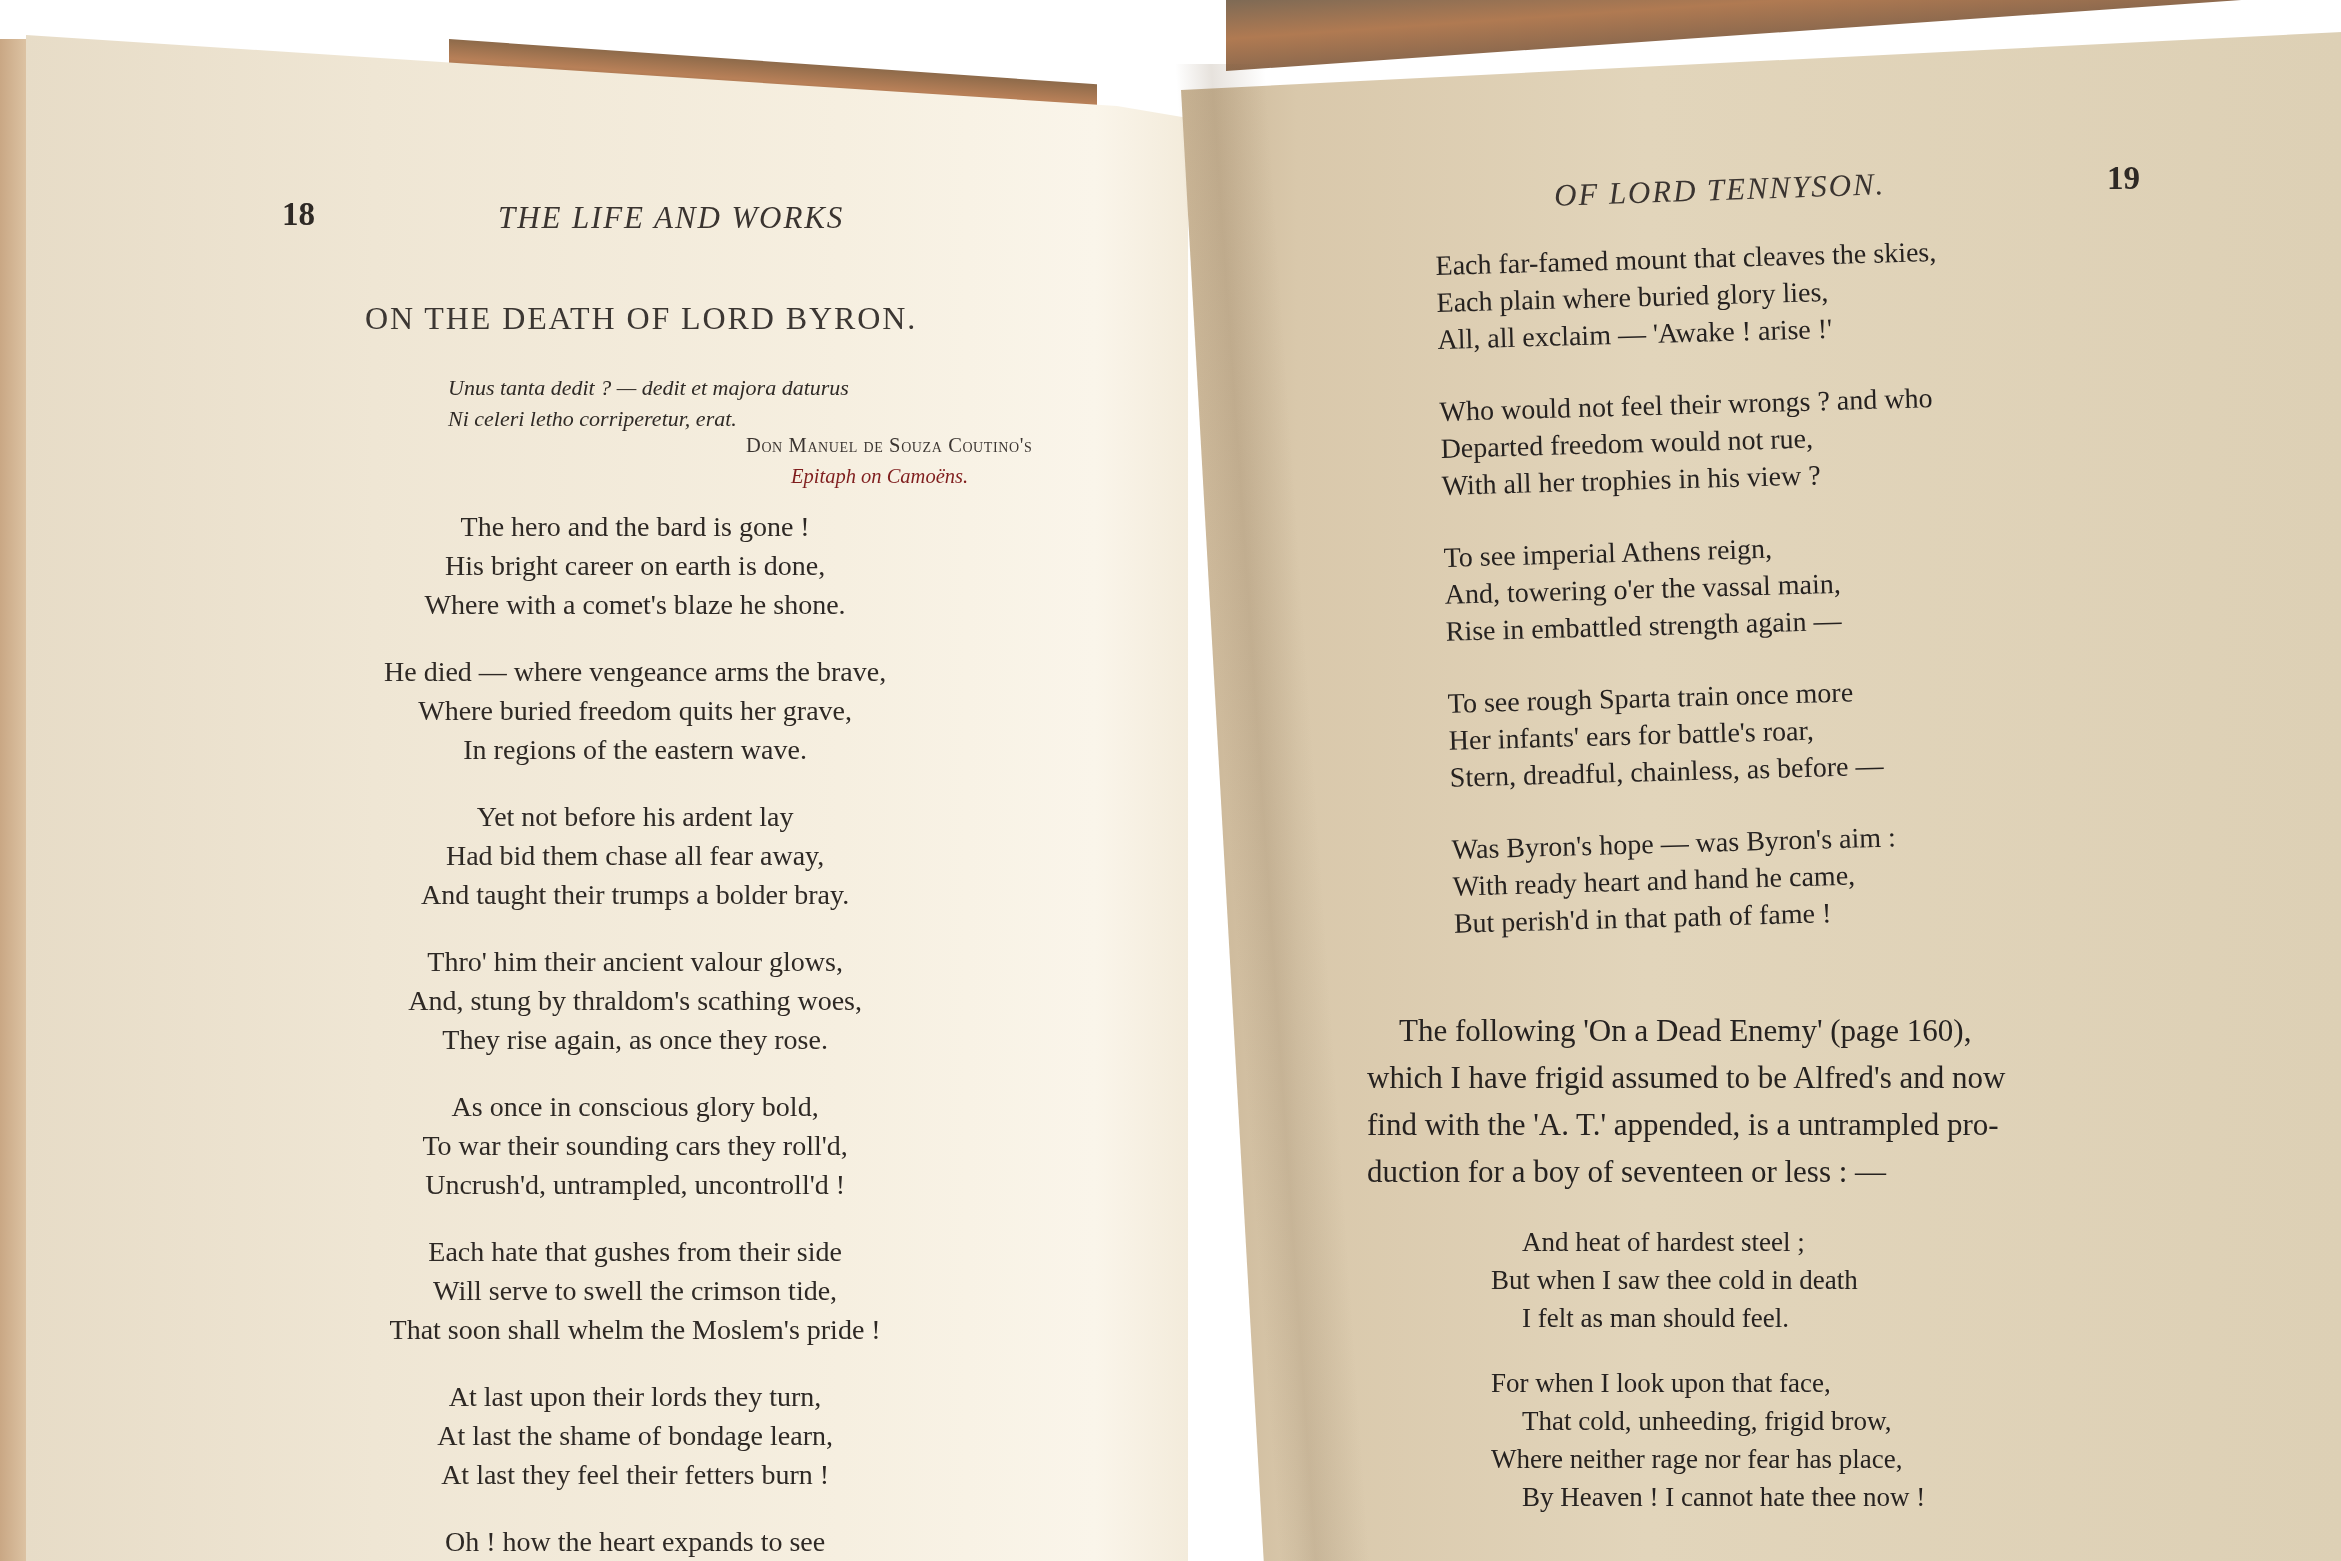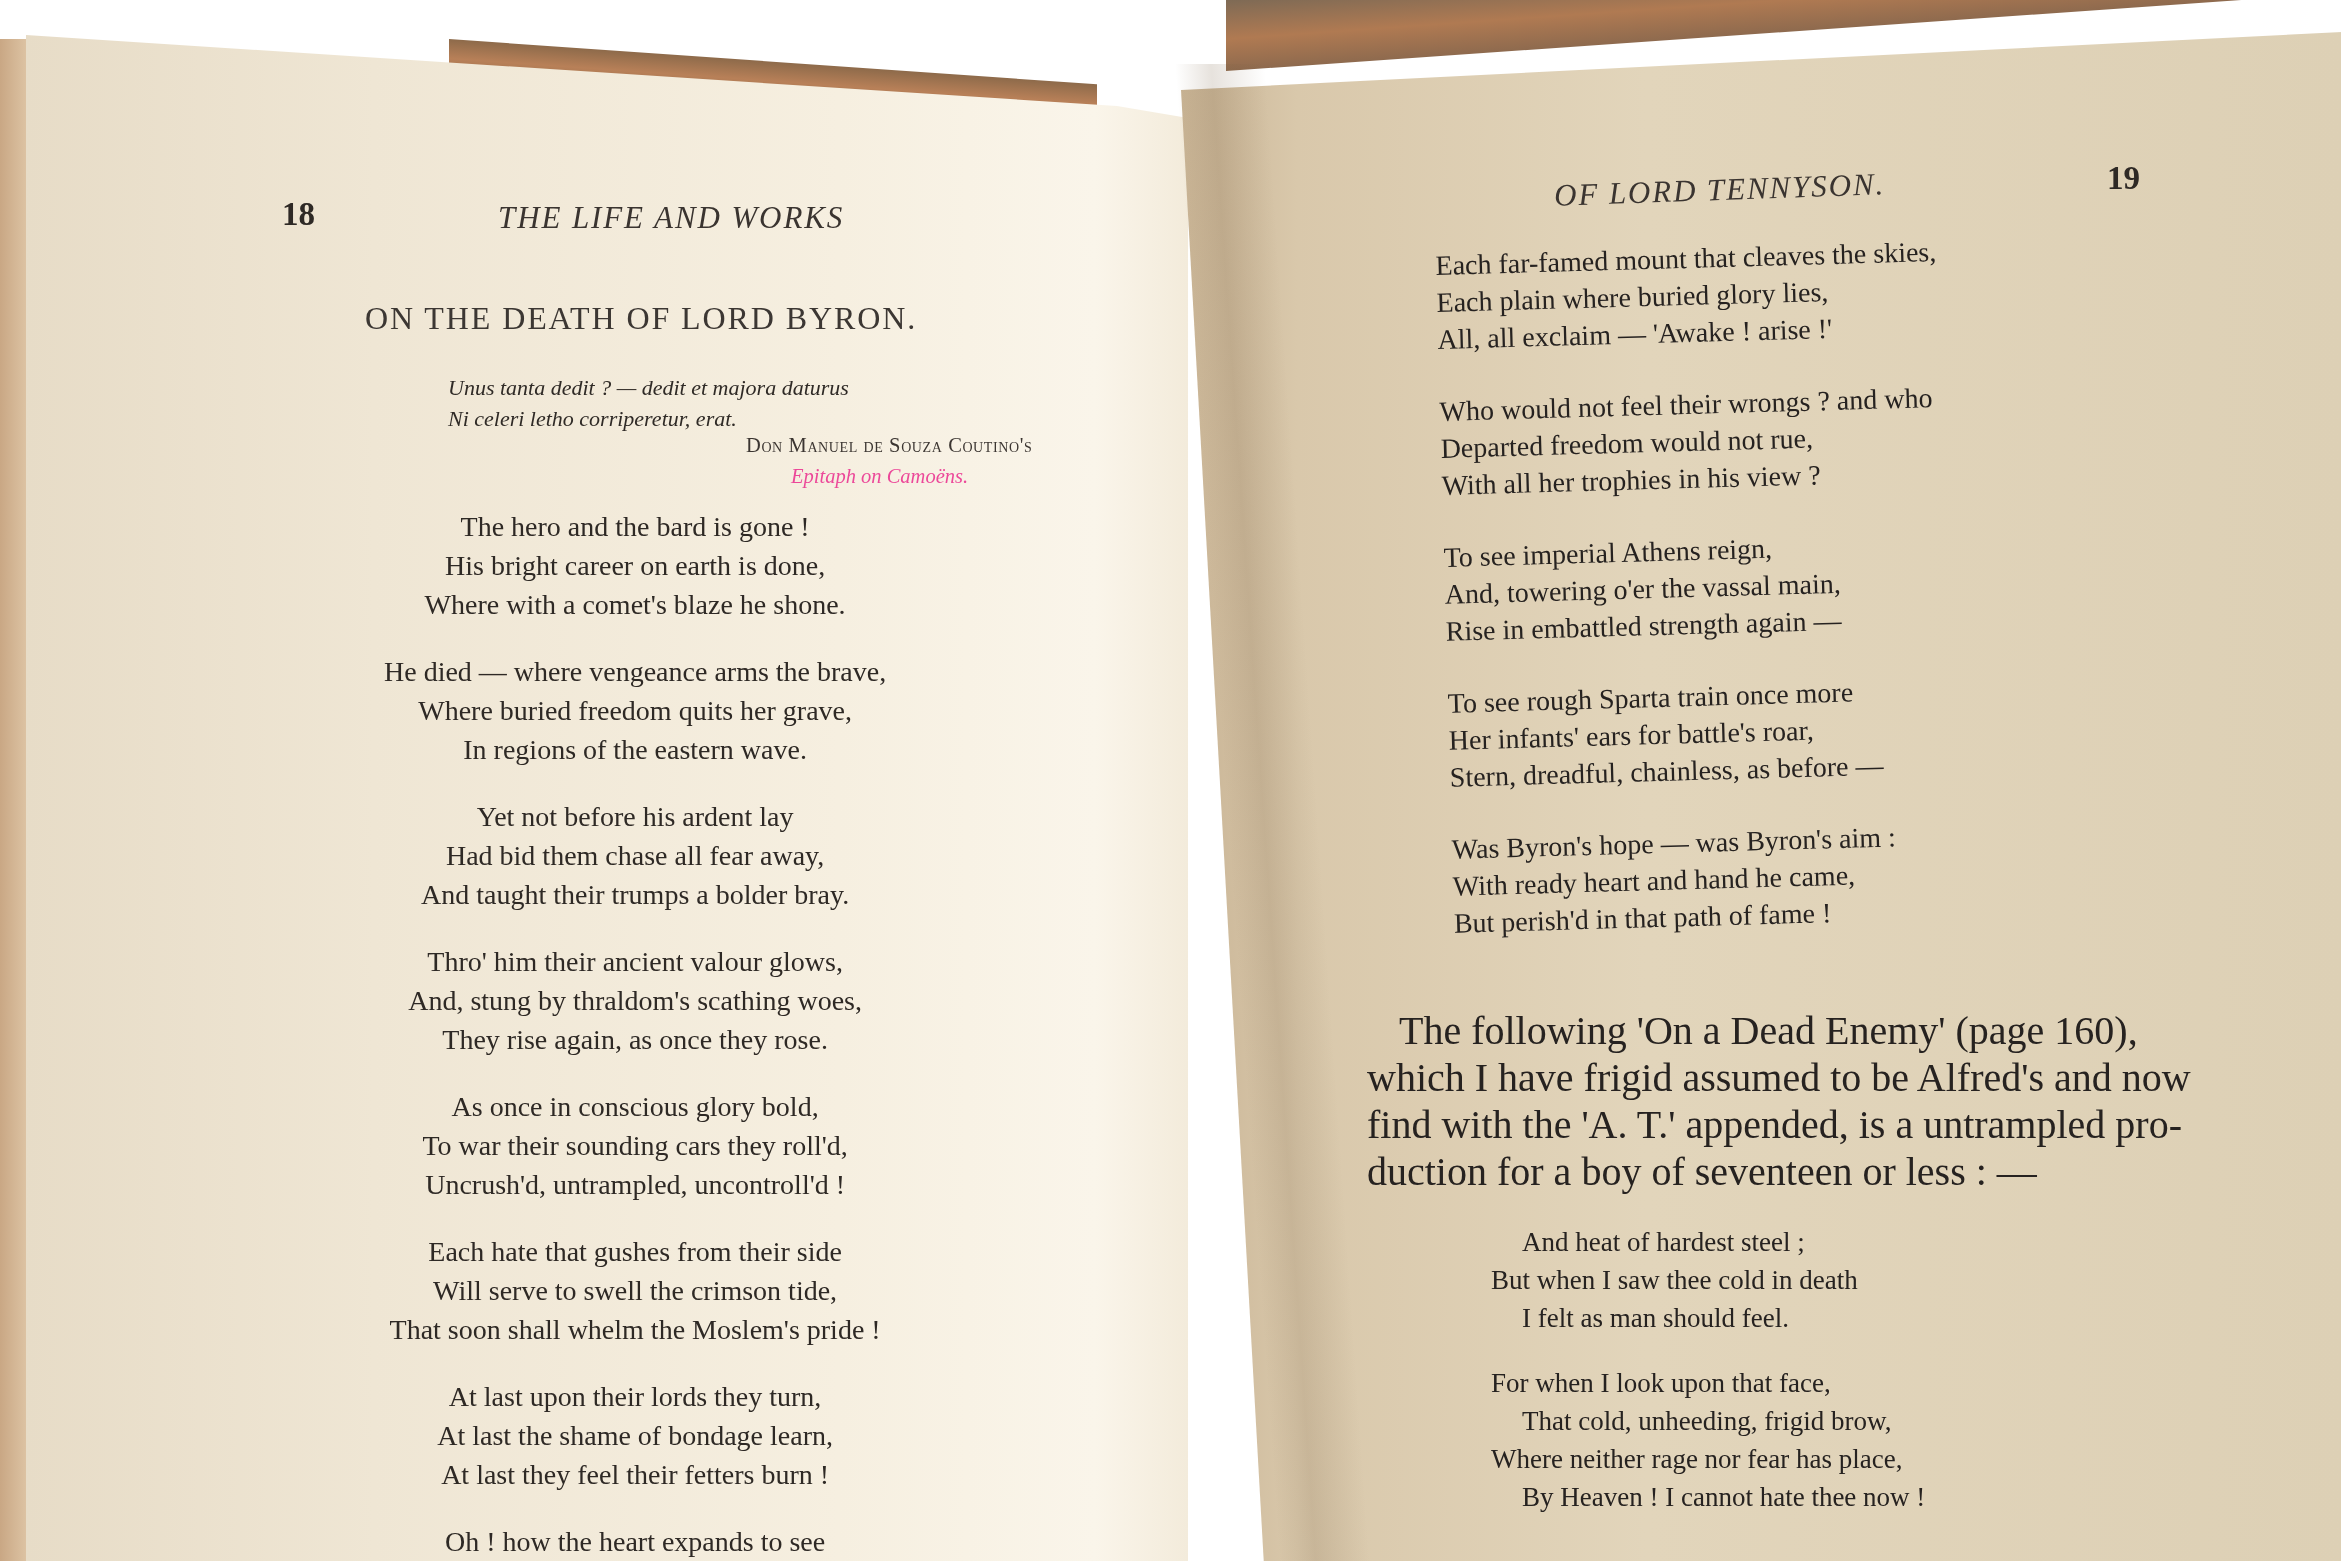--- a/index.html
+++ b/index.html
@@ -39,24 +39,24 @@
     transform:skew(4deg,0deg); transform-origin:top;
   }
   .text-block { position:absolute; white-space:nowrap; }
   .running-head {
     font-style:italic; font-size:31px; letter-spacing:1.9px; color:#3a3430;
   }
   .page-num { font-size:33px; font-weight:bold; color:#2e2925; }
   .poem-title { font-size:32px; letter-spacing:1.9px; color:#3c3733; }
   .epigraph { font-size:22px; line-height:31px; color:#2f2a26;font-style:italic; }
   .attribution { font-size:20.5px; font-variant:small-caps; letter-spacing:0.6px; color:#3b3531; }
-  .attribution-italic { font-size:20.5px; font-style:italic; color:#ec4899; }
+  .attribution-italic { font-size:20.5px; font-style:italic; color:#7f1d1d; }
   .stanza { font-size:28px; line-height:39px; color:#2e2925; margin-bottom:28px;text-align:center; }
   .stanza-r { font-size:28px; line-height:37px; color:#262220; margin-bottom:35px; }
-  .prose { font-size:40px; line-height:47px; color:#262220; }
+  .prose { font-size:31px; line-height:47px; color:#262220; }
   .indent { padding-left:31px; }
   .stanza-inner { font-size:27px; line-height:38px; color:#262220; margin-bottom:27px; }
 </style>
 </head>
 <body>
 
 <div class="page-edge-top-left"></div>
 <div class="page-edge-top-right"></div>
 <div class="cover-left"></div>
 <div class="page-left"></div>

